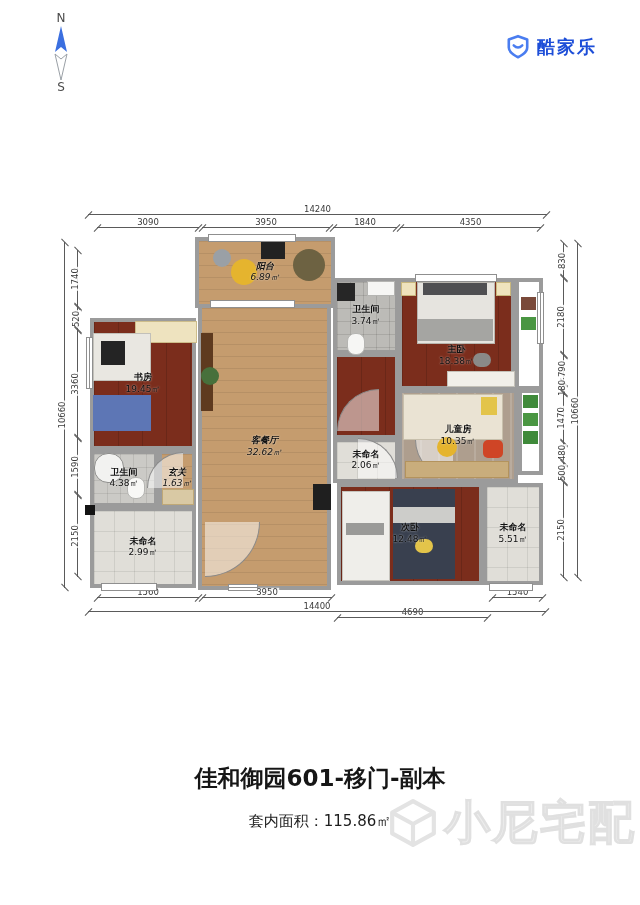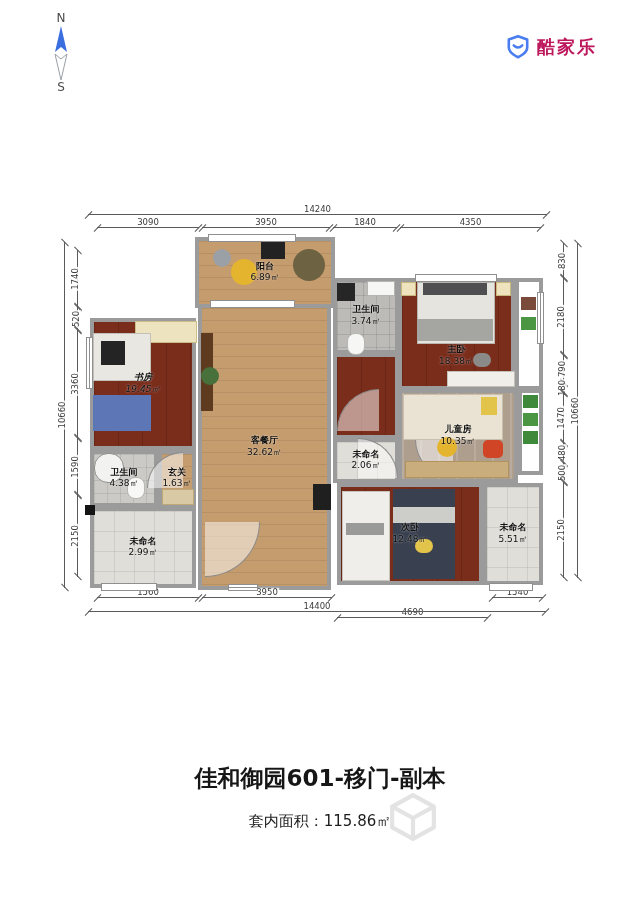--- a/index.html
+++ b/index.html
@@ -5,26 +5,26 @@
   html,body{margin:0;padding:0;}
   body{width:640px;height:905px;background:#fff;position:relative;overflow:hidden;
        font-family:"DejaVu Sans","Liberation Sans",sans-serif;}
 
   
   .compass{position:absolute;left:44px;top:12px;width:34px;text-align:center;}
   .compass .dir{font-size:12px;color:#4a4a4a;line-height:1.1;}
 
   
   .logo{position:absolute;left:505px;top:34px;display:flex;align-items:center;gap:6px;}
-  .logo-text{font-size:18px;font-weight:600;color:#be185d;letter-spacing:2px;}
+  .logo-text{font-size:18px;font-weight:600;color:#1d4ed8;letter-spacing:2px;}
 
   
   .plan{position:absolute;left:85px;top:237px;width:470px;height:353px;}
   .room{position:absolute;box-sizing:border-box;border:4px solid #9b9b9b;}
-  .floor-wood{background:#c59c6e;background-image:repeating-linear-gradient(to bottom,rgba(0,0,0,.08) 0 1px,transparent 1px 12px);}
+  .floor-wood{background:#c59c6e;background-image:repeating-linear-gradient(to bottom,rgba(0,0,0,.08) 0 1px,transparent 1px 12px);font-style:italic;}
   .floor-dark{background:#7b2d1c;background-image:repeating-linear-gradient(to right,rgba(0,0,0,.14) 0 1px,transparent 1px 24px);}
   .floor-kids{background:#ae9e8e;background-image:repeating-linear-gradient(to right,rgba(255,255,255,.14) 0 2px,transparent 2px 18px);}
   .floor-tile{background:#e0ded8;background-image:linear-gradient(rgba(0,0,0,.08) 1px,transparent 1px),linear-gradient(90deg,rgba(0,0,0,.08) 1px,transparent 1px);background-size:20px 20px;}
   .floor-bath{background:#bcbbb7;background-image:linear-gradient(rgba(0,0,0,.10) 1px,transparent 1px),linear-gradient(90deg,rgba(0,0,0,.10) 1px,transparent 1px);background-size:13px 13px;}
   .floor-bath2{background:#cbcac6;background-image:linear-gradient(rgba(0,0,0,.08) 1px,transparent 1px),linear-gradient(90deg,rgba(0,0,0,.08) 1px,transparent 1px);background-size:13px 13px;}
   .floor-white{background:#fff;}
   .room-label{position:absolute;left:0;right:0;top:50%;transform:translateY(-50%);
       text-align:center;color:#101010;font-size:9px;line-height:1.3;
       text-shadow:0 0 2px rgba(255,255,255,.7);pointer-events:none;z-index:5;}
   .room-label .rn{font-weight:bold;}
@@ -108,21 +108,21 @@
         <div class="rn">儿童房</div>
         <div class="ra">10.35㎡</div>
       </div>
     </div>
     <div class="room floor-tile" style="left: 248px; top: 201px; width: 66px; height: 45px;">
       <div class="room-label">
         <div class="rn">未命名</div>
         <div class="ra">2.06㎡</div>
       </div>
     </div>
-    <div class="room floor-dark" style="left: 5px; top: 81px; width: 106px; height: 132px; font-style: italic;">
+    <div class="room floor-dark" style="left: 5px; top: 81px; width: 106px; height: 132px;">
       <div class="room-label">
         <div class="rn">书房</div>
         <div class="ra">19.45㎡</div>
       </div>
     </div>
     <div class="room floor-bath2" style="left: 5px; top: 213px; width: 68px; height: 57px;">
       <div class="room-label">
         <div class="rn">卫生间</div>
         <div class="ra">4.38㎡</div>
       </div>
@@ -286,16 +286,17 @@
   </div>
 
 <div class="watermark">
   <svg width="50" height="50" viewBox="0 0 48 48">
     <g fill="none" stroke="#e3e3e3" stroke-width="4" stroke-linejoin="round">
       <polygon points="24,3 44,14 44,34 24,45 4,34 4,14"></polygon>
       <polyline points="4,14 24,25 44,14"></polyline>
       <line x1="24" y1="25" x2="24" y2="45"></line>
     </g>
   </svg>
+  <span>小尼宅配</span>
 </div>
 
 <div class="title">佳和御园601-移门-副本</div>
 <div class="area-line"><span>套内面积：</span><span>115.86㎡</span></div>
 
 </body></html>

